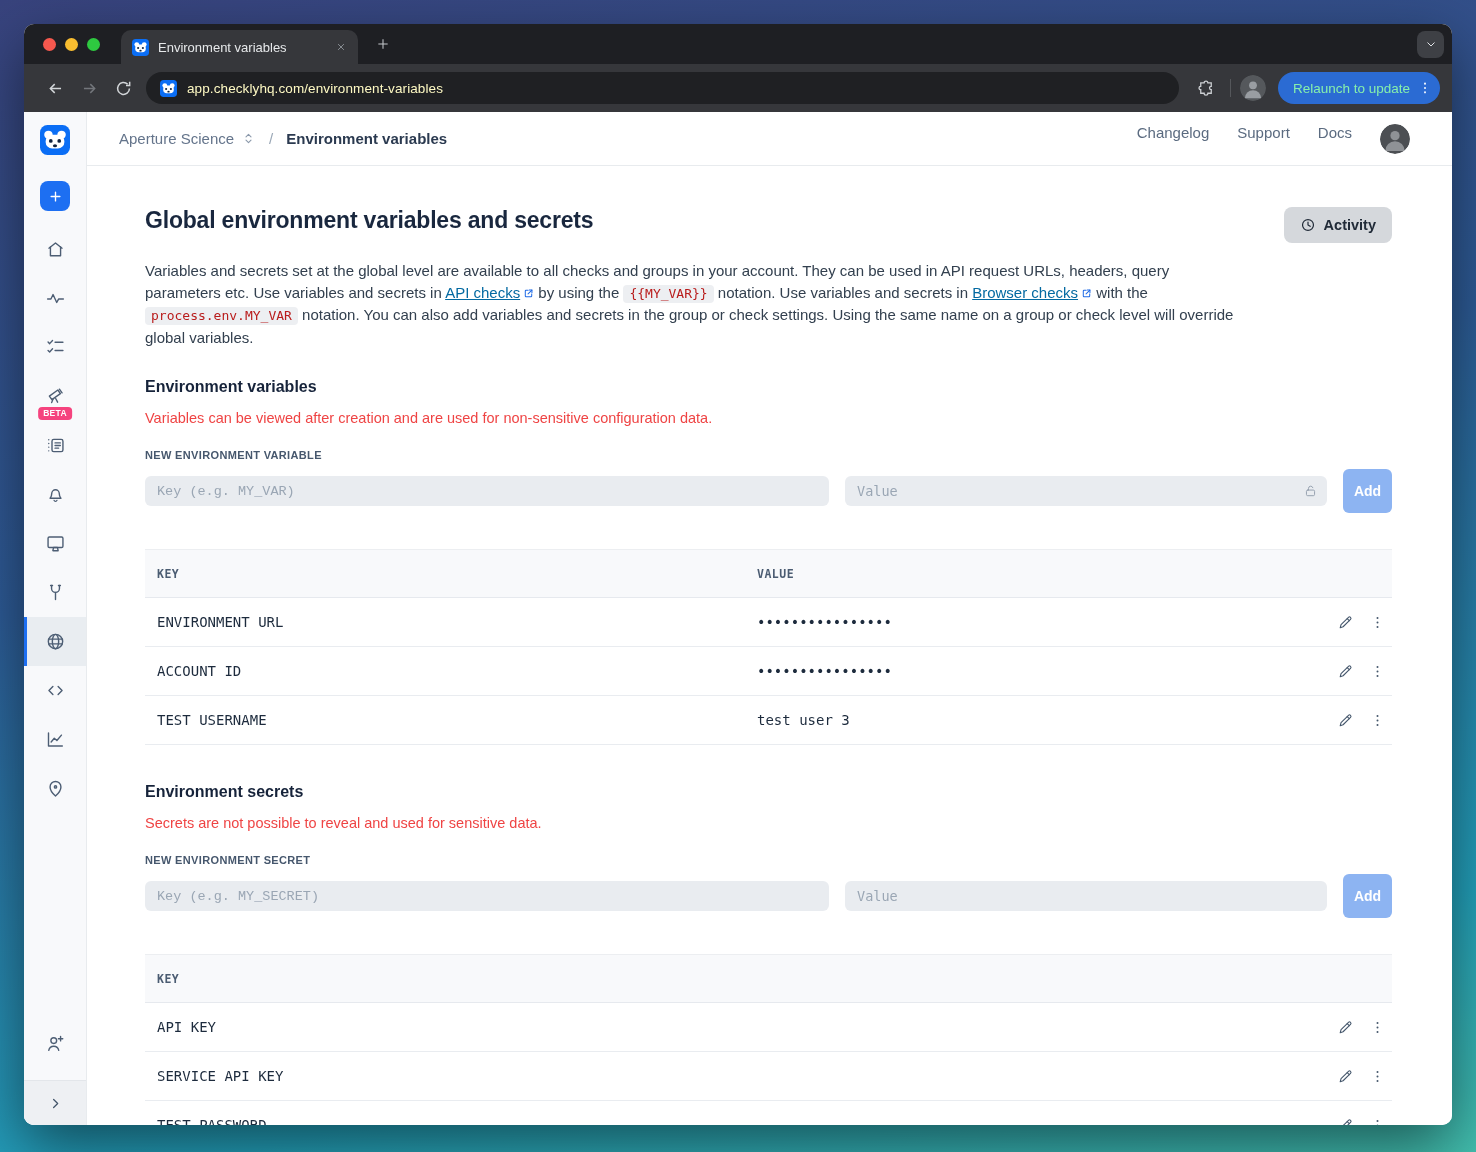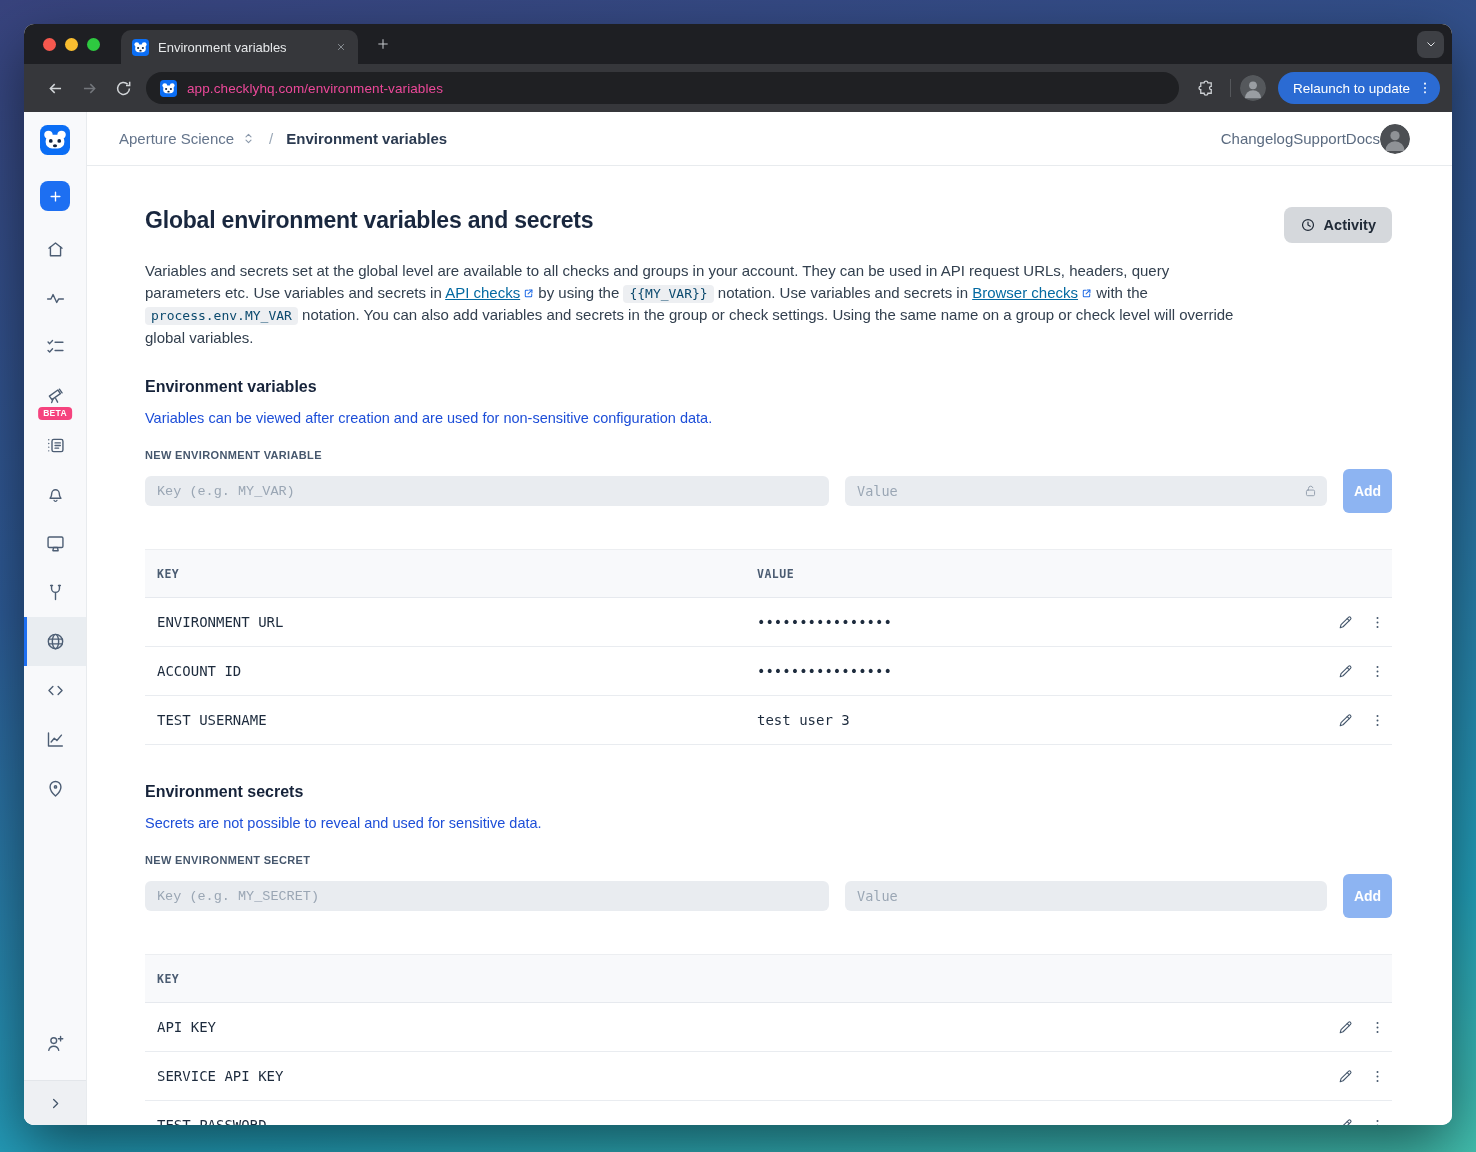--- a/index.html
+++ b/index.html
@@ -38,30 +38,30 @@
 
   
   .toolbar{ height:48px; background:#36373b; display:flex; align-items:center; padding:0 12px 0 14px; flex:none; }
   .nav-icon{ width:34px; height:34px; border:0; background:none; display:flex; align-items:center; justify-content:center; cursor:pointer; flex:none; }
   .nav-icon svg{ width:19px; height:19px; stroke-width:1.9; }
   .i-back svg{ stroke:#d2d5d8; } .i-fwd svg{ stroke:#73767b; } .i-reload svg{ stroke:#d2d5d8; }
   .urlbar{
     flex:1; height:32px; margin-left:6px; border-radius:16px; background:#1f2023;
     display:flex; align-items:center; gap:10px; padding:0 14px;
   }
-  .url-text{ font-size:13.5px; color:#ec4899; letter-spacing:.1px; white-space:nowrap; }
+  .url-text{ font-size:13.5px; color:#fef9c3; letter-spacing:.1px; white-space:nowrap; }
   .puzzle-btn{ margin-left:12px; width:30px; height:30px; border:0; background:none; display:flex; align-items:center; justify-content:center; cursor:pointer; }
   .puzzle-btn svg{ width:18px; height:18px; stroke:#cdd0d4; stroke-width:1.7; }
   .tb-divider{ width:1px; height:18px; background:#55575b; margin:0 9px; }
   .avatar-sm{ width:26px; height:26px; border-radius:50%; overflow:hidden; flex:none; cursor:pointer; }
   .relaunch{
     margin-left:12px; height:32px; border-radius:16px; background:#2b6bd3; border:0;
     display:flex; align-items:center; gap:7px; padding:0 7px 0 15px; cursor:pointer;
   }
-  .relaunch-label{ font-size:13.5px; color:#ffffff; font-weight:500; }
+  .relaunch-label{ font-size:13.5px; color:#86efac; font-weight:500; }
   .relaunch svg{ width:16px; height:16px; fill:#e8f0fe; }
 
   
   .app{ flex:1; display:flex; background:#fff; min-height:0; }
 
   
   .sidebar{ width:63px; flex:none; background:#f8f9fb; border-right:1px solid #e8ebee; display:flex; flex-direction:column; align-items:center; }
   .logo{ width:30px; height:30px; margin-top:13px; flex:none; cursor:pointer; }
   .sb-plus{ width:30px; height:30px; margin-top:26px; border-radius:8px; background:#1d6ff2; border:0; display:flex; align-items:center; justify-content:center; cursor:pointer; flex:none; }
   .sb-plus svg{ width:15px; height:15px; stroke:#fff; stroke-width:2.2; }
@@ -79,48 +79,48 @@
   .sb-footer{ width:100%; height:45px; flex:none; border-top:1px solid #e3e6ea; background:#eef0f3; display:flex; align-items:center; justify-content:center; cursor:pointer; }
   .sb-footer svg{ width:15px; height:15px; stroke:#44566b; stroke-width:2; fill:none; stroke-linecap:round; stroke-linejoin:round; }
 
   
   .app-right{ flex:1; display:flex; flex-direction:column; min-width:0; }
   .app-header{ height:54px; flex:none; border-bottom:1px solid #e8ebee; display:flex; align-items:center; padding:0 42px 0 32px; }
   .crumb-account{ font-size:15px; color:#64748b; cursor:pointer; display:flex; align-items:center; gap:7px; }
   .crumb-account svg{ width:15px; height:15px; stroke:#8b99ab; stroke-width:1.8; fill:none; stroke-linecap:round; stroke-linejoin:round; }
   .crumb-sep{ font-size:15px; color:#9aa7b6; margin:0 13px; }
   .crumb-current{ font-size:15px; font-weight:600; color:#2b3a50; }
-  .hdr-nav{ margin-left:auto; display:flex; align-items:center; }
+  .hdr-nav{ margin-left:auto; display:flex; align-items:flex-start; gap:28px; }
   .hdr-link{ font-size:15px; color:#5b6b80; text-decoration:none; cursor:pointer; }
   .avatar-lg{ width:30px; height:30px; border-radius:50%; overflow:hidden; cursor:pointer; }
 
   
   .main{ flex:1; overflow:hidden; padding:41px 60px 0 58px; }
   .title-row{ display:flex; justify-content:space-between; align-items:flex-start; }
   h1{ font-size:23px; font-weight:700; color:#19273e; letter-spacing:-.2px; }
   .activity-btn{
     height:36px; border:0; border-radius:8px; background:#d5d8dc; padding:0 16px;
     display:flex; align-items:center; gap:8px; cursor:pointer; flex:none;
   }
   .activity-btn svg{ width:16px; height:16px; stroke:#212b38; stroke-width:1.8; fill:none; stroke-linecap:round; stroke-linejoin:round; }
   .activity-btn span{ font-size:14.5px; font-weight:700; color:#212b38; }
 
   .intro{ margin-top:17px; max-width:1100px; font-size:15px; line-height:21.5px; color:#33404f; }
   .intro code{
-    font-family:"DejaVu Sans Mono", monospace; font-size:13px; background:#edeff2; color:#0c4a6e;
+    font-family:"DejaVu Sans Mono", monospace; font-size:13px; background:#edeff2; color:#b91c1c;
     padding:1px 6px 2px; border-radius:4px; white-space:nowrap;
   }
   .intro a{ color:#0369a1; text-decoration:underline; cursor:pointer; }
   .ext-icon{ display:inline-block; width:11px; height:11px; margin-left:3px; color:#1f6ae5; vertical-align:-1px; }
   .ext-icon svg{ width:11px; height:11px; display:block; }
 
   .section{ margin-top:30px; }
   .section.secrets{ margin-top:38px; }
   h2{ font-size:16px; font-weight:700; color:#16233a; }
-  .sec-desc{ margin-top:14px; font-size:14.5px; color:#1d4ed8; }
+  .sec-desc{ margin-top:14px; font-size:14.5px; color:#ef4444; }
   .input-label{ margin-top:23px; font-size:11px; font-weight:700; letter-spacing:.35px; color:#46576d; }
   .inputs-row{ margin-top:8px; display:flex; gap:16px; align-items:center; }
   .fld{
     height:30px; background:#e9ecf0; border:0; border-radius:6px; padding:0 12px;
     font-family:"DejaVu Sans Mono", monospace; font-size:13.5px; color:#223142; outline:none;
   }
   .fld::placeholder{ color:#9aa6b4; }
   .key-fld{ width:684px; flex:none;font-family:Liberation Mono, monospace; }
   .value-wrap{ flex:1; position:relative; }
   .value-wrap .fld{ width:100%; }

